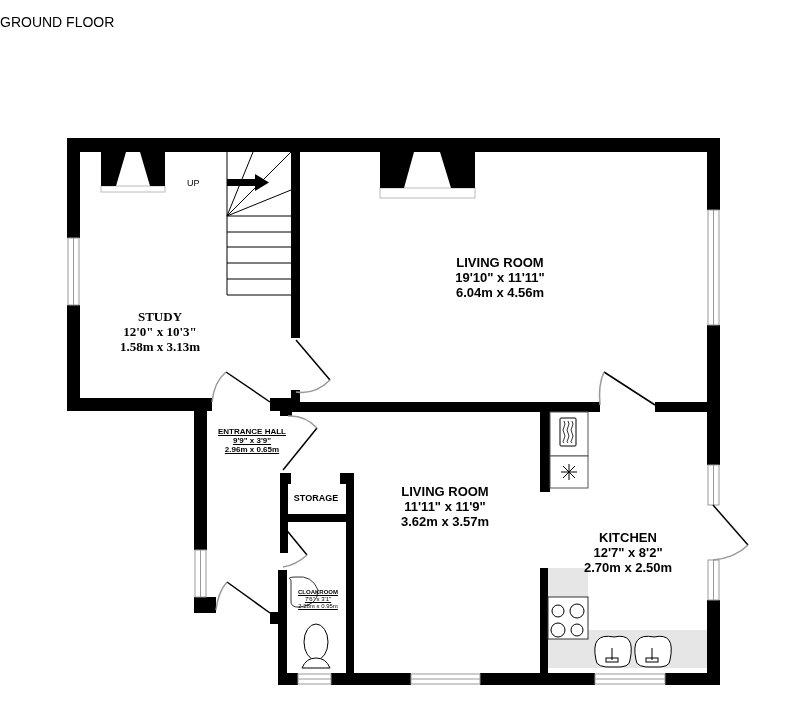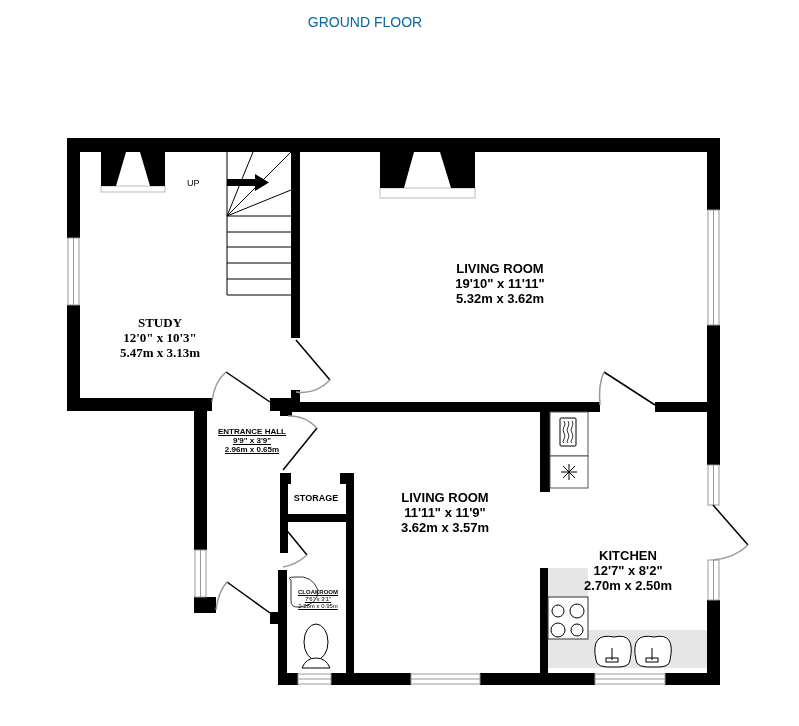--- a/index.html
+++ b/index.html
@@ -1,23 +1,23 @@
 <!DOCTYPE html>
 <html><head>
 <meta charset="utf-8">
 <style>
   html, body { margin:0; padding:0; background:#ffffff; }
   body { width:799px; height:726px; position:relative; overflow:hidden; font-family:"Liberation Sans", sans-serif; }
-  .header { position:absolute; left:0; top:14px; width:730px; text-align:center; color:#0369a1; font-size:14px; line-height:16px; }
+  .header { position:absolute; left:0; top:14px; width:730px; text-align:left; color:#000000; font-size:14px; line-height:16px; }
   .header .title { display:block; }
   .header .area { display:block; }
   svg.plan { position:absolute; left:0; top:0; }
   .lbl { position:absolute; text-align:center; font-weight:bold; color:#000; transform:translate(-50%,0); white-space:nowrap; }
   .lbl span { display:block; }
-  .lbl.med { font-size:13px; line-height:15px;margin-top:6px; }
+  .lbl.med { font-size:13px; line-height:15px; }
   .lbl.small { font-size:9px; line-height:10px; }
   .lbl.tiny { font-size:7px; line-height:8px;text-decoration:underline; }
   .up { position:absolute; font-size:9px; color:#000; }
 </style>
 </head>
 <body>
 
 <div class="header">
   <span class="title">GROUND FLOOR</span>
 </div>
@@ -172,46 +172,46 @@
   </g>
   <g>
     <ellipse cx="316" cy="642" rx="12" ry="18" fill="#fff" stroke="#000"></ellipse>
     <path d="M302 668 Q306 658 316 658 Q326 658 330 668 Z" fill="#fff" stroke="#000"></path>
   </g>
 </svg>
 
 <div class="lbl med" style="left:160px; top:309px;font-family:Liberation Serif, serif;">
   <span>STUDY</span>
   <span>12'0"  x 10'3"</span>
-  <span>5.47m  x 3.13m</span>
+  <span>1.58m  x 3.13m</span>
 </div>
 
 <div class="lbl med" style="left:500px; top:255px;">
   <span>LIVING ROOM</span>
   <span>19'10"  x 11'11"</span>
-  <span>5.32m  x 3.62m</span>
+  <span>6.04m  x 4.56m</span>
 </div>
 
 <div class="lbl tiny" style="left:252px; top:427px; font-size:8px; line-height:9px;">
   <span>ENTRANCE HALL</span>
   <span>9'9"  x 3'9"</span>
   <span>2.96m  x 0.65m</span>
 </div>
 
 <div class="lbl small" style="left:316px; top:493px;">
   <span>STORAGE</span>
 </div>
 
 <div class="lbl med" style="left:445px; top:484px;">
   <span>LIVING ROOM</span>
   <span>11'11"  x 11'9"</span>
   <span>3.62m  x 3.57m</span>
 </div>
 
-<div class="lbl med" style="left:628px; top:542px;">
+<div class="lbl med" style="left:628px; top:530px;">
   <span>KITCHEN</span>
   <span>12'7"  x 8'2"</span>
   <span>2.70m  x 2.50m</span>
 </div>
 
 <div class="lbl tiny" style="left:318px; top:589px; font-size:6px; line-height:7px;">
   <span>CLOAKROOM</span>
   <span style="font-weight:normal;">7'6"  x 3'1"</span>
   <span style="font-weight:normal;">2.28m  x 0.95m</span>
 </div>

